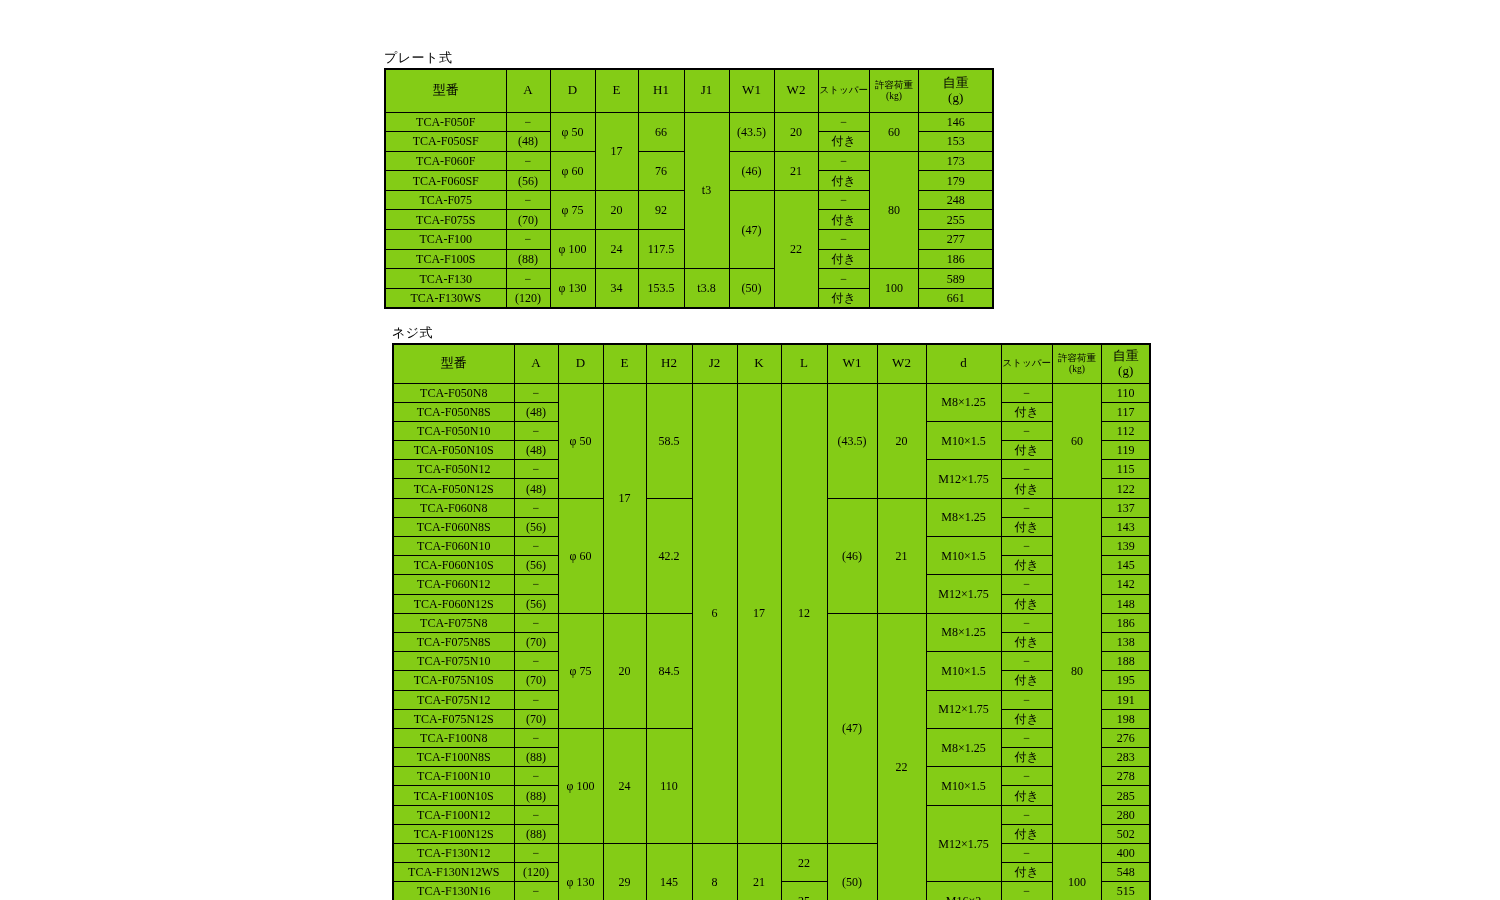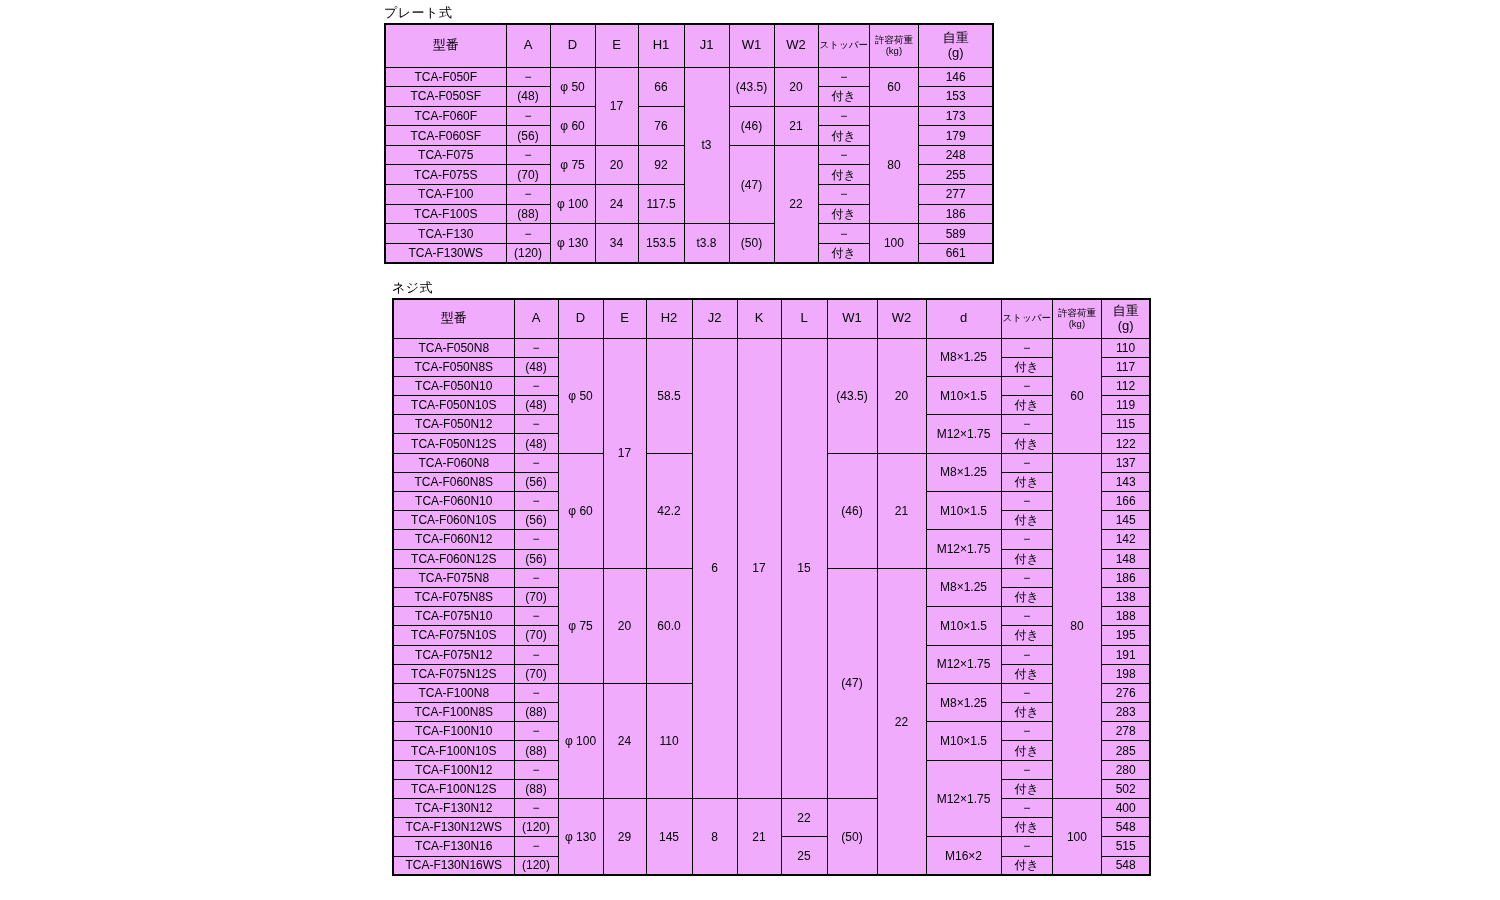--- a/index.html
+++ b/index.html
@@ -13,26 +13,28 @@
   }
   .tbl-section { position:absolute; }
   .plate-section { left:384px; top:5px; }
   .screw-section { left:392px; top:280px; }
   .tbl-title {
     font-size:13px;
     line-height:15px;
     margin-bottom:3px;
     letter-spacing:0.5px;
     color:#000000;
+    margin-top:45px;
   }
   table.spec {
     border-collapse:collapse;
     table-layout:fixed;
     border:2px solid #000000;
-    background:#f0abfc;
+    background:#84cc16;
+    font-family:Liberation Serif, serif;
   }
   table.spec th, table.spec td {
     border:1px solid #000000;
     text-align:center;
     vertical-align:middle;
     font-weight:normal;
     padding:0 1px;
     overflow:hidden;
     white-space:nowrap;
   }
@@ -263,21 +265,21 @@
       </thead>
       <tbody>
         <tr>
           <td>TCA-F050N8</td>
           <td>−</td>
           <td rowspan="6">φ 50</td>
           <td rowspan="12">17</td>
           <td rowspan="6">58.5</td>
           <td rowspan="24">6</td>
           <td rowspan="24">17</td>
-          <td rowspan="24">15</td>
+          <td rowspan="24">12</td>
           <td rowspan="6">(43.5)</td>
           <td rowspan="6">20</td>
           <td rowspan="2">M8×1.25</td>
           <td>−</td>
           <td rowspan="6">60</td>
           <td>110</td>
         </tr>
         <tr>
           <td>TCA-F050N8S</td>
           <td>(48)</td>
@@ -326,21 +328,21 @@
           <td>TCA-F060N8S</td>
           <td>(56)</td>
           <td>付き</td>
           <td>143</td>
         </tr>
         <tr>
           <td>TCA-F060N10</td>
           <td>−</td>
           <td rowspan="2">M10×1.5</td>
           <td>−</td>
-          <td>166</td>
+          <td>139</td>
         </tr>
         <tr>
           <td>TCA-F060N10S</td>
           <td>(56)</td>
           <td>付き</td>
           <td>145</td>
         </tr>
         <tr>
           <td>TCA-F060N12</td>
           <td>−</td>
@@ -352,21 +354,21 @@
           <td>TCA-F060N12S</td>
           <td>(56)</td>
           <td>付き</td>
           <td>148</td>
         </tr>
         <tr>
           <td>TCA-F075N8</td>
           <td>−</td>
           <td rowspan="6">φ 75</td>
           <td rowspan="6">20</td>
-          <td rowspan="6">60.0</td>
+          <td rowspan="6">84.5</td>
           <td rowspan="12">(47)</td>
           <td rowspan="16">22</td>
           <td rowspan="2">M8×1.25</td>
           <td>−</td>
           <td>186</td>
         </tr>
         <tr>
           <td>TCA-F075N8S</td>
           <td>(70)</td>
           <td>付き</td>

